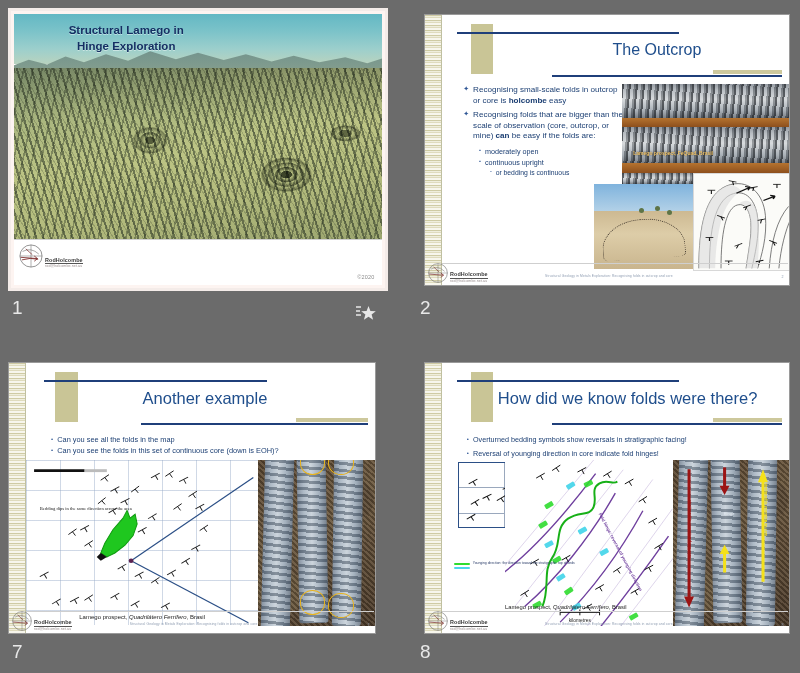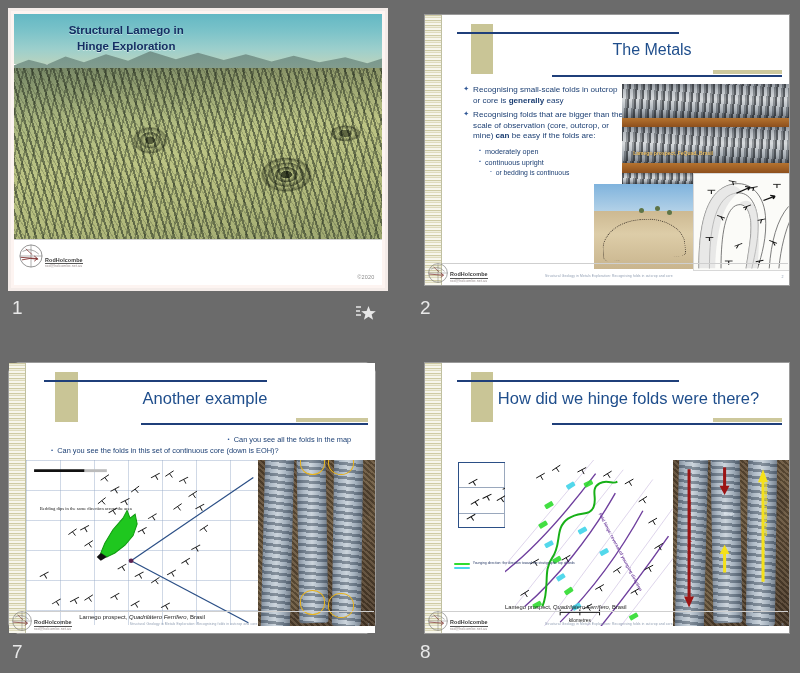--- a/index.html
+++ b/index.html
@@ -240,26 +240,26 @@
   <div class="cell" style="left:424px;top:14px;width:372px;height:314px;">
     <div class="slide-frame plain" style="width:366px;height:272px;">
       <div class="slide-inner">
 
         <div class="stripes"></div>
         <div class="tan-block" style="left:12.5%;top:3.5%;width:6.3%;height:18.5%;"></div>
         <div class="blue-rule" style="left:8.8%;top:6.4%;width:61%;height:1.6px;"></div>
         <div class="blue-rule" style="left:35%;top:22.4%;width:63%;height:1.6px;"></div>
         <div class="tan-rule" style="left:79%;top:20.5%;width:19%;height:4px;"></div>
 
-        <div class="slide-title" style="left:51.5%;top:9.5%;font-size:16px;">The Metals</div>
+        <div class="slide-title" style="left:51.5%;top:9.5%;font-size:16px;">The Outcrop</div>
 
         <div class="bullets" style="left:10.5%;top:26%;width:44%;font-size:8.1px;">
           <div class="b1">
             <span class="mk">✦</span>
-            <span class="tx">Recognising small-scale folds in outcrop or core is <b>generally</b> easy</span>
+            <span class="tx">Recognising small-scale folds in outcrop or core is <b>holcombe</b> easy</span>
           </div>
           <div class="b1" style="margin-top:4px;">
             <span class="mk">✦</span>
             <span class="tx">Recognising folds that are bigger than the scale of observation (core, outcrop, or mine) <b>can</b> be easy if the folds are:</span>
           </div>
           <div class="b2" style="margin-left:16px;margin-top:5px;font-size:7.2px;">
             <span class="mk">▪</span>
             <span class="tx">moderately open</span>
           </div>
           <div class="b2" style="margin-left:16px;font-size:7.2px;">
@@ -378,33 +378,33 @@
         </div>
         <div class="slide-footer-txt" style="left:33%;bottom:2.5%;">Structural Geology in Metals Exploration: Recognising folds in outcrop and core</div>
         <div class="slide-footer-num" style="right:1.5%;bottom:2.3%;">2</div>
 
       </div>
     </div>
     <div class="slide-num" style="left:-4px;top:284px;">2</div>
   </div>
 
   <div class="cell" style="left:8px;top:362px;width:380px;height:300px;">
-    <div class="slide-frame plain" style="width:368px;height:272px;border-radius:12px;">
+    <div class="slide-frame plain" style="width:368px;height:272px;">
       <div class="slide-inner">
 
         <div class="stripes"></div>
         <div class="tan-block" style="left:12.5%;top:3.5%;width:6.3%;height:18.5%;"></div>
         <div class="blue-rule" style="left:9.5%;top:6.4%;width:61%;height:1.6px;"></div>
         <div class="blue-rule" style="left:36%;top:22.4%;width:62%;height:1.6px;"></div>
         <div class="tan-rule" style="left:78.5%;top:20.5%;width:19.5%;height:4px;"></div>
 
         <div class="slide-title" style="left:36.5%;top:9.5%;font-size:16.5px;">Another example</div>
 
         <div class="bullets" style="left:11.5%;top:26.5%;width:82%;font-size:7.4px;">
-          <div class="b2" style="justify-content:flex-end;">
+          <div class="b2" style="">
             <span class="mk" style="font-size:6px;">•</span>
             <span class="tx">Can you see all the folds in the map</span>
           </div>
           <div class="b2">
             <span class="mk" style="font-size:6px;">•</span>
             <span class="tx">Can you see the folds in this set of continuous core (down is EOH)?</span>
           </div>
         </div>
 
         <div class="map-panel" style="left:4.6%;top:36%;width:63.5%;height:61%;">
@@ -595,22 +595,32 @@
   <div class="cell" style="left:424px;top:362px;width:372px;height:300px;">
     <div class="slide-frame plain" style="width:366px;height:272px;">
       <div class="slide-inner">
 
         <div class="stripes"></div>
         <div class="tan-block" style="left:12.5%;top:3.5%;width:6.3%;height:18.5%;"></div>
         <div class="blue-rule" style="left:8.8%;top:6.4%;width:61%;height:1.6px;"></div>
         <div class="blue-rule" style="left:35%;top:22.4%;width:63%;height:1.6px;"></div>
         <div class="tan-rule" style="left:79%;top:20.5%;width:19%;height:4px;"></div>
 
-        <div class="slide-title" style="left:20%;top:9.5%;font-size:16.5px;">How did we hinge folds were there?</div>
-
+        <div class="slide-title" style="left:20%;top:9.5%;font-size:16.5px;">How did we know folds were there?</div>
+
+        <div class="bullets" style="left:11.5%;top:26.5%;width:84%;font-size:7.2px;">
+          <div class="b2" style="margin-bottom:5px;">
+            <span class="mk" style="font-size:6px;">•</span>
+            <span class="tx">Overturned bedding symbols show reversals in stratigraphic facing!</span>
+          </div>
+          <div class="b2">
+            <span class="mk" style="font-size:6px;">•</span>
+            <span class="tx">Reversal of younging direction in core indicate fold hinges!</span>
+          </div>
+        </div>
 
         <div style="position:absolute;left:9%;top:36.5%;width:22%;height:24%;border:.8px solid #2b4f86;background:#fff;">
           <div style="position:absolute;left:0;top:38%;width:100%;height:.6px;background:#9aa8bd;"></div>
           <div style="position:absolute;left:0;top:78%;width:100%;height:.6px;background:#9aa8bd;"></div>
           <div style="position:absolute;left:56%;top:0;width:.6px;height:100%;background:#9aa8bd;"></div>
           <svg viewBox="0 0 80 70" preserveAspectRatio="none" style="position:absolute;inset:0;width:100%;height:100%;">
             <g stroke="#111" stroke-width="1" fill="none">
               <g transform="translate(14,20) rotate(-30)">
                   <line x1="-5" y1="0" x2="5" y2="0"></line>
                   <line x1="0" y1="0" x2="0" y2="5"></line>

